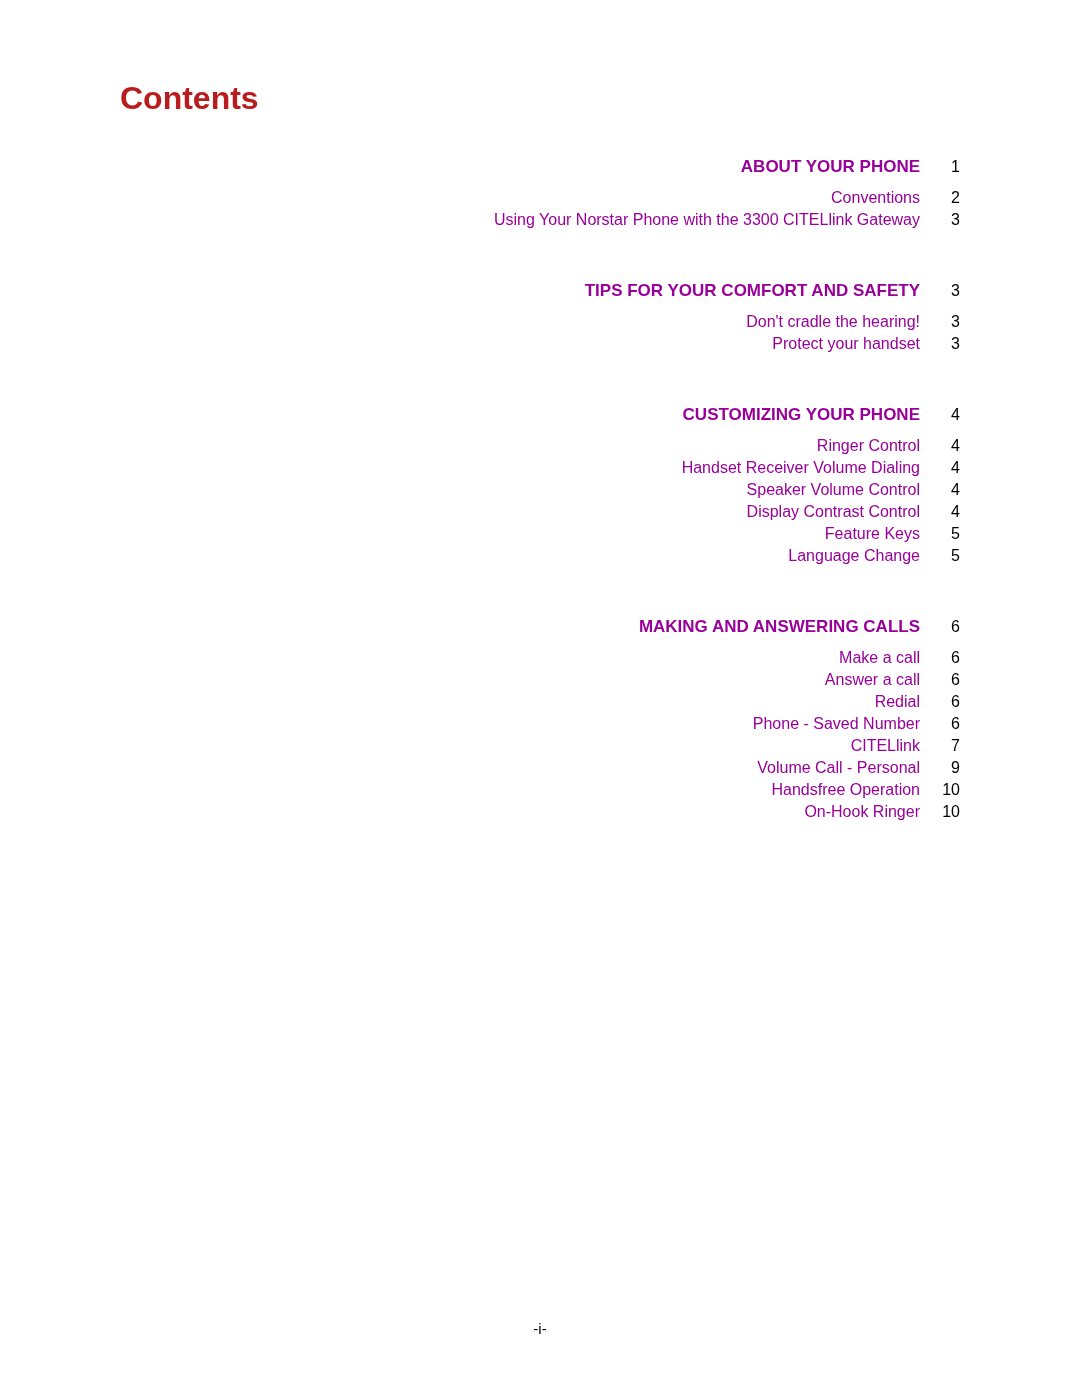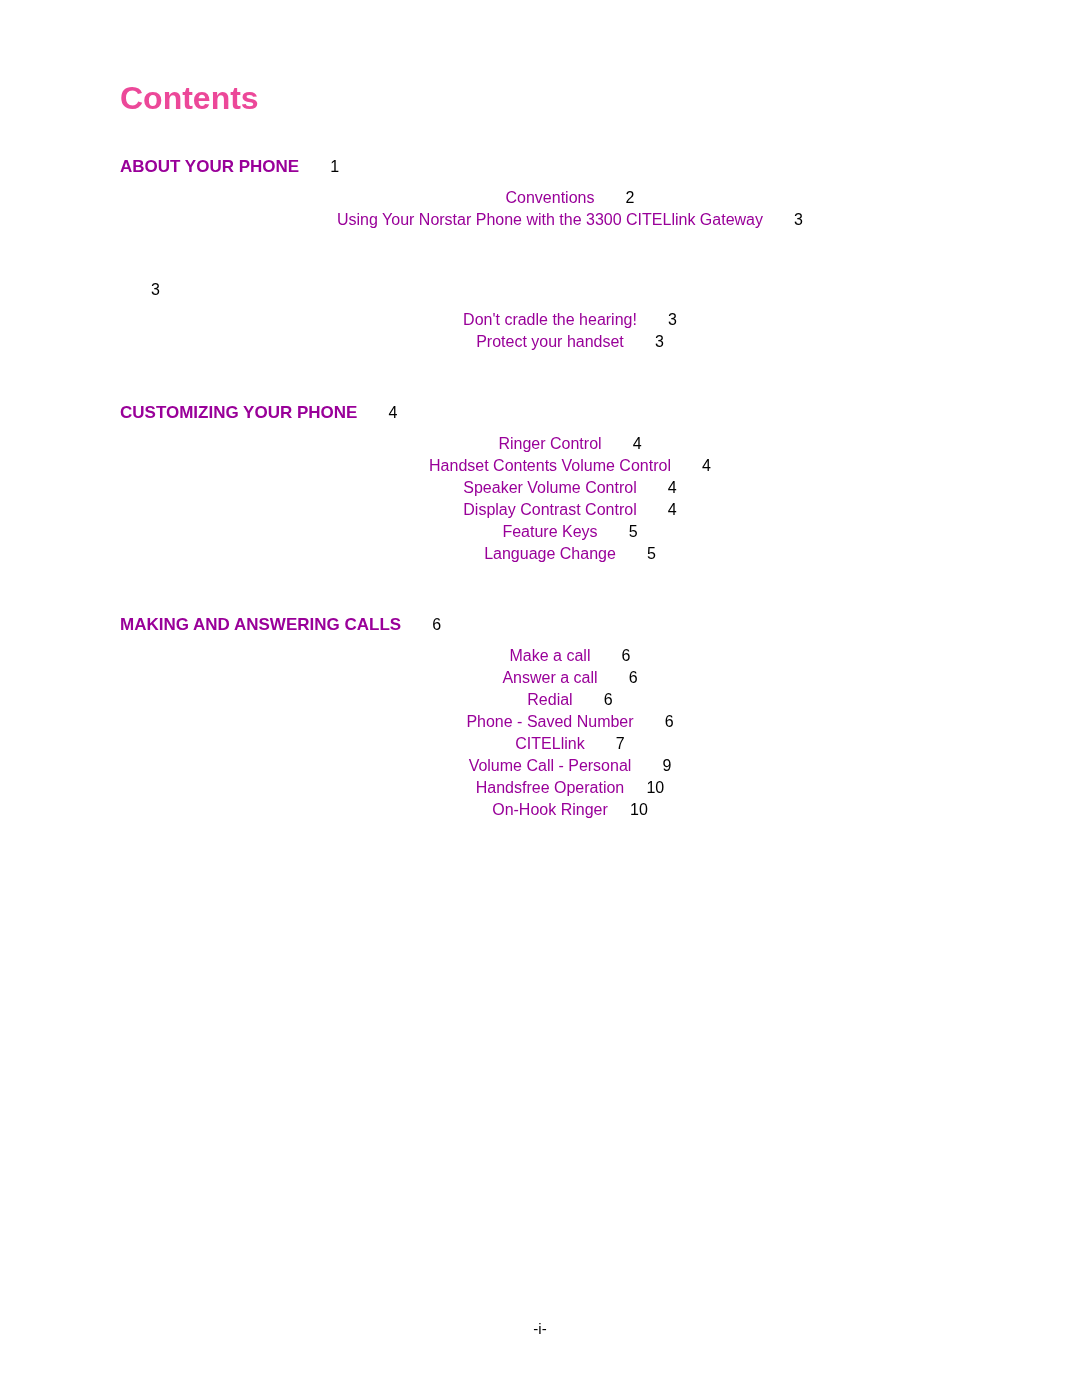--- a/index.html
+++ b/index.html
@@ -20,55 +20,55 @@
       width: 1080px;
       min-height: 1397px;
       background: #ffffff;
       padding: 80px 120px 80px 120px;
       position: relative;
     }
 
     .page-title {
       font-size: 32px;
       font-weight: bold;
-      color: #ec4899;
+      color: #b91c1c;
       margin-bottom: 40px;
     }
 
     .toc-section {
       margin-bottom: 24px;
     }
 
     .subsection-group {
       margin-left: 60px;
       margin-bottom: 8px;
     }
 
     .subsection-item {
       display: flex;
-      justify-content: center;
+      justify-content: flex-end;
       align-items: baseline;
       margin-bottom: 4px;
     }
 
     .subsection-item-text {
       font-size: 16px;
       color: #990099;
     }
 
     .subsection-item-page {
       font-size: 16px;
       color: #000000;
       min-width: 40px;
       text-align: right;
     }
 
     .heading-entry {
       display: flex;
-      justify-content: flex-start;
+      justify-content: flex-end;
       align-items: baseline;
       margin-bottom: 12px;
     }
 
     .heading-text {
       font-size: 17px;
       font-weight: bold;
       color: #990099;
     }
 
@@ -114,20 +114,21 @@
           </div>
           <div class="subsection-item">
             <span class="subsection-item-text">Using Your Norstar Phone with the 3300 CITELlink Gateway</span>
             <span class="subsection-item-page">3</span>
           </div>
         </div>
         <div class="spacer"></div>
       </div>
       <div class="toc-section">
         <div class="heading-entry">
+          <span class="heading-text">TIPS FOR YOUR COMFORT AND SAFETY</span>
           <span class="heading-page">3</span>
         </div>
         <div class="subsection-group">
           <div class="subsection-item">
             <span class="subsection-item-text">Don't cradle the hearing!</span>
             <span class="subsection-item-page">3</span>
           </div>
           <div class="subsection-item">
             <span class="subsection-item-text">Protect your handset</span>
             <span class="subsection-item-page">3</span>
@@ -139,21 +140,21 @@
         <div class="heading-entry">
           <span class="heading-text">CUSTOMIZING YOUR PHONE</span>
           <span class="heading-page">4</span>
         </div>
         <div class="subsection-group">
           <div class="subsection-item">
             <span class="subsection-item-text">Ringer Control</span>
             <span class="subsection-item-page">4</span>
           </div>
           <div class="subsection-item">
-            <span class="subsection-item-text">Handset Contents Volume Control</span>
+            <span class="subsection-item-text">Handset Receiver Volume Dialing</span>
             <span class="subsection-item-page">4</span>
           </div>
           <div class="subsection-item">
             <span class="subsection-item-text">Speaker Volume Control</span>
             <span class="subsection-item-page">4</span>
           </div>
           <div class="subsection-item">
             <span class="subsection-item-text">Display Contrast Control</span>
             <span class="subsection-item-page">4</span>
           </div>

